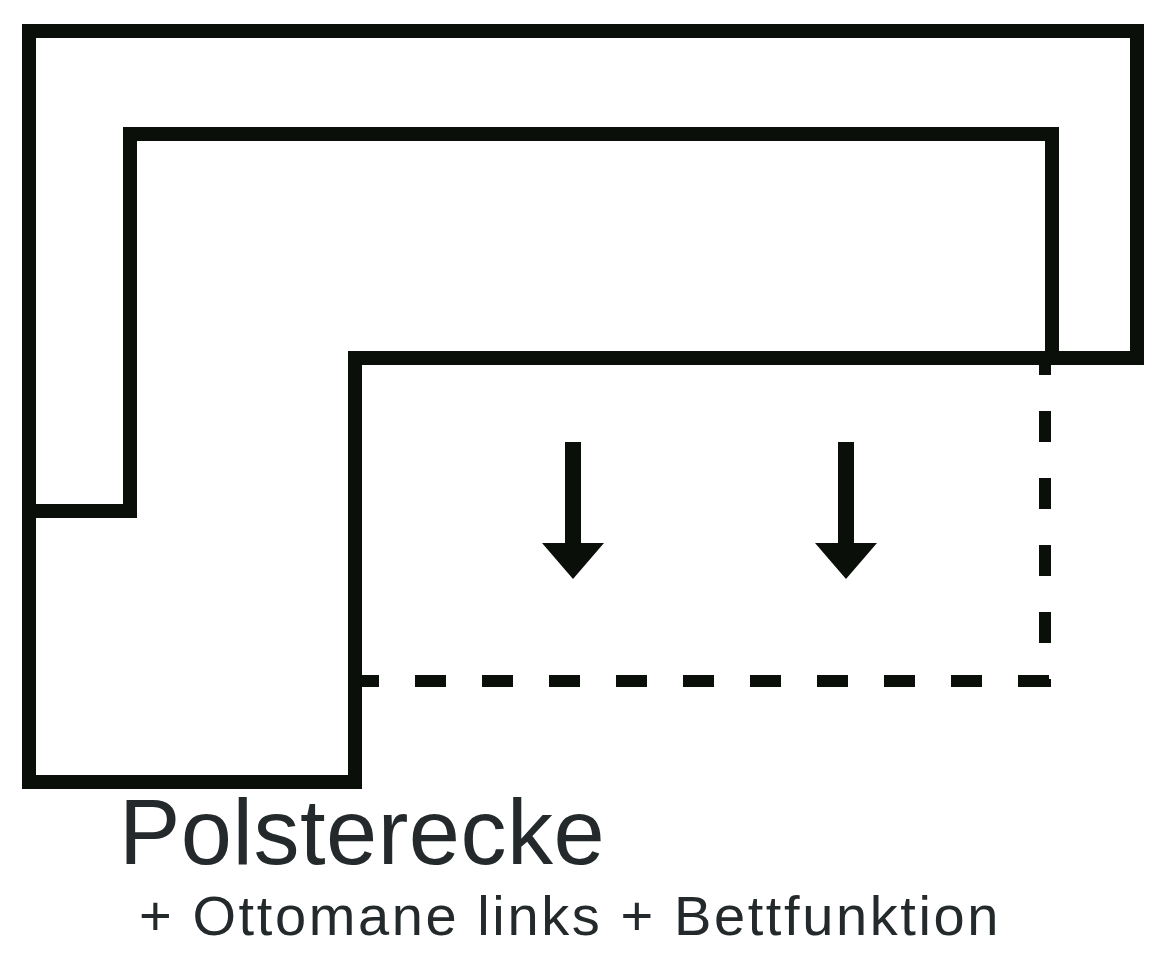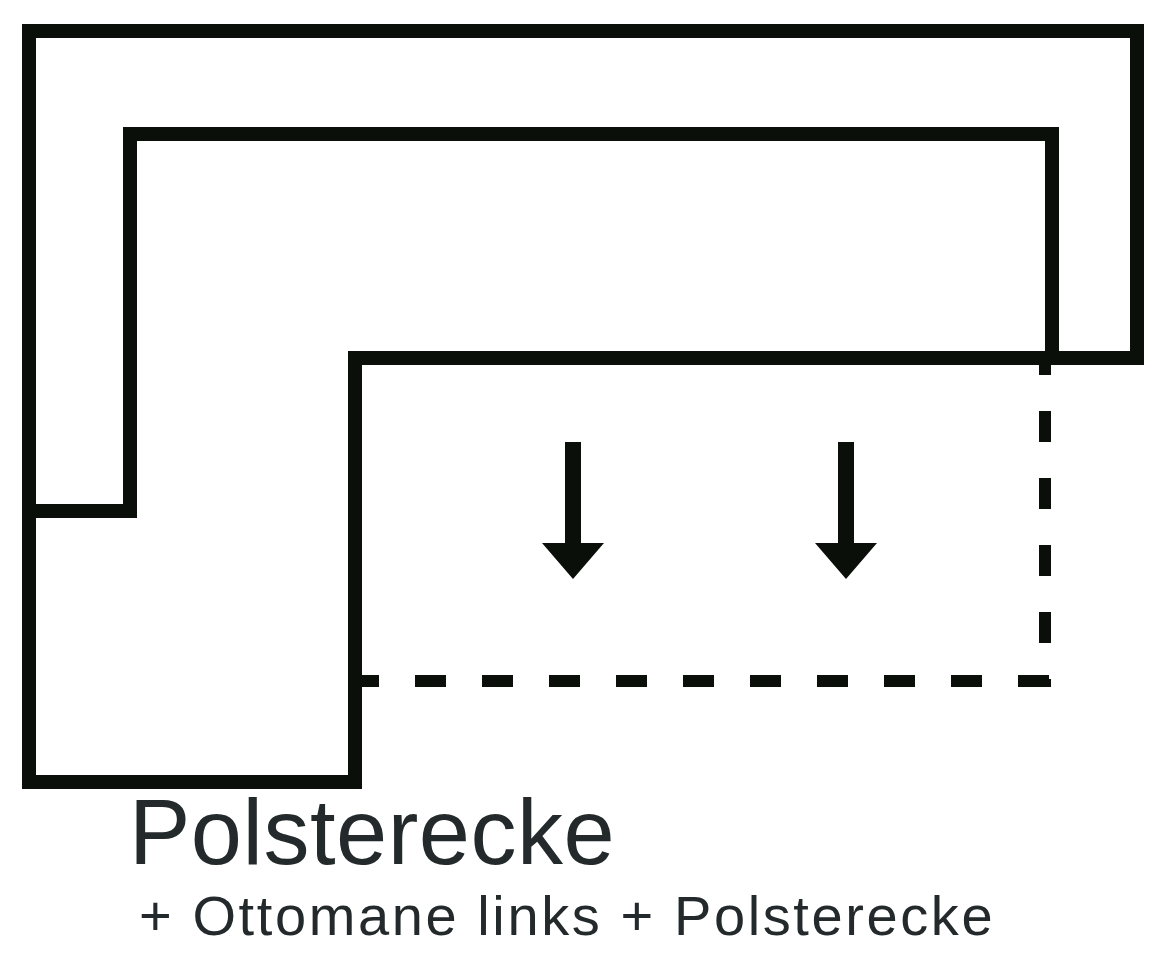--- a/index.html
+++ b/index.html
@@ -23,21 +23,21 @@
   }
   .ink {
     fill: var(--color-line, #0b0f0a);
   }
   .dash {
     stroke: var(--color-line, #0b0f0a);
     fill: none;
   }
   .diagram-title {
     position: absolute;
-    left: 129px;
+    left: 119px;
     top: 780px;
     font-size: 92px;
     letter-spacing: 0.5px;
     color: var(--color-text, #242a2b);
     white-space: nowrap;
   }
   .diagram-subtitle {
     position: absolute;
     left: 139px;
     top: 883px;
@@ -76,15 +76,15 @@
     </g>
 
     <g>
       <path class="ink" d="M565 442 h16 v101 h23 l-31 36 -31 -36 h23 z"></path>
       <path class="ink" d="M838 442 h16 v101 h23 l-31 36 -31 -36 h23 z"></path>
     </g>
   </svg>
 
   <div class="diagram-title">Polsterecke</div>
 
-  <div class="diagram-subtitle">+ Ottomane links + Polsterecke</div>
+  <div class="diagram-subtitle">+ Ottomane links + Bettfunktion</div>
 
 </div>
 
 </body></html>

